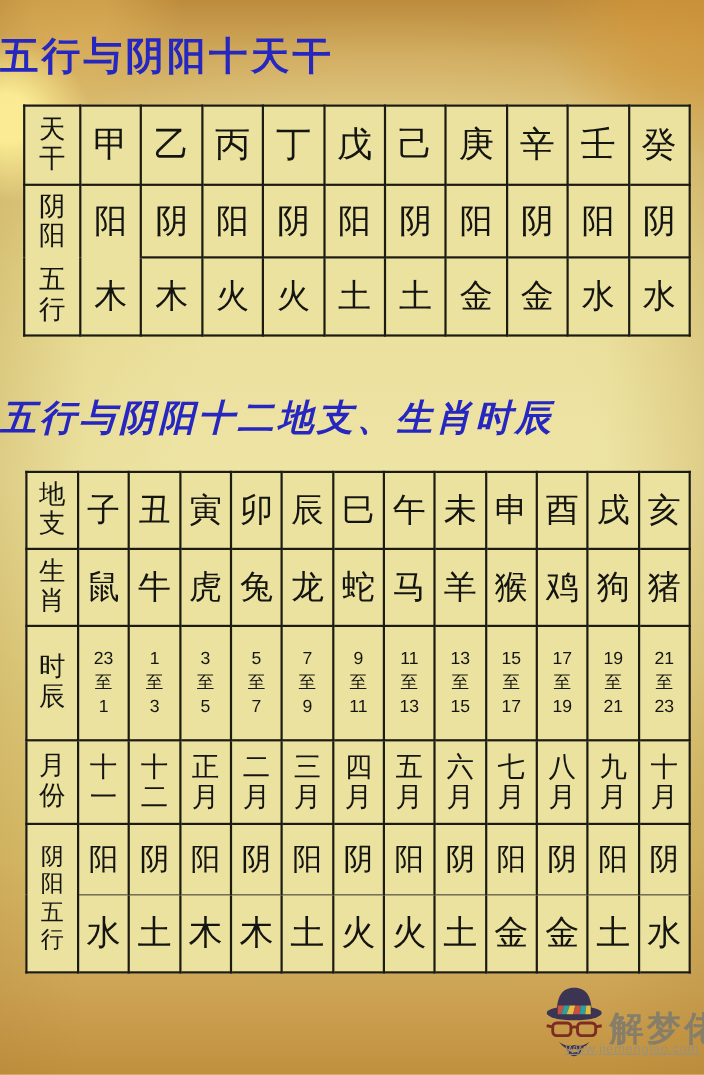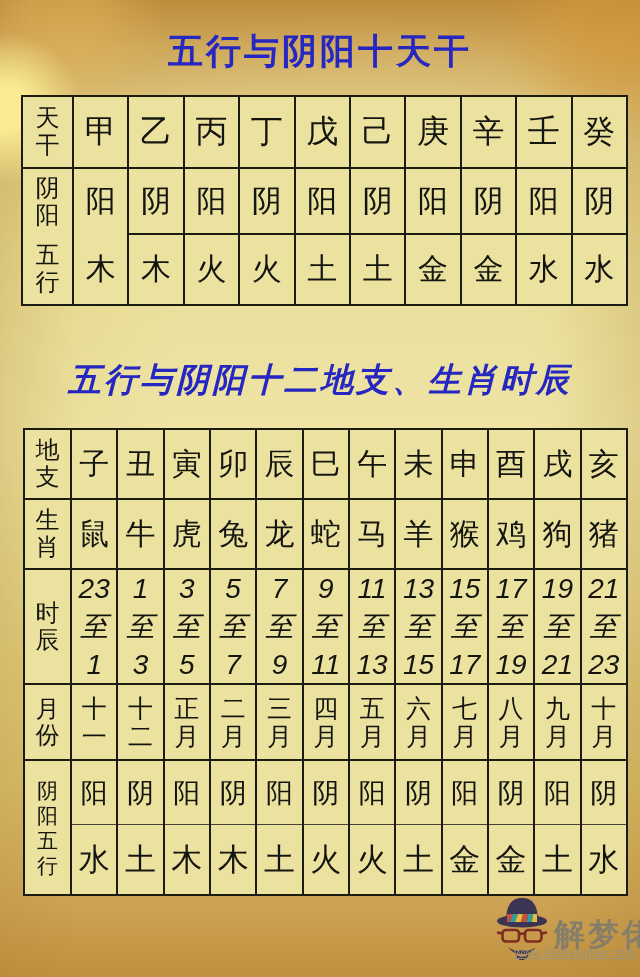--- a/index.html
+++ b/index.html
@@ -12,41 +12,41 @@
     position:absolute;left:0;top:0;width:640px;height:977px;
     background:
       radial-gradient(circle at 1% 11%, rgba(252,238,150,0.95) 0 2%, rgba(252,238,150,0) 7%),
       radial-gradient(circle at 97% 2%, rgba(214,152,56,0.55) 0 4%, rgba(214,152,56,0) 11%),
       radial-gradient(circle at 10% 1%, rgba(226,180,90,0.5) 0 3%, rgba(226,180,90,0) 9%),
       radial-gradient(circle at 55% 42%, rgba(255,250,205,0.30) 0 28%, rgba(255,250,205,0) 60%),
       linear-gradient(90deg, rgba(170,126,48,0.18) 0%, rgba(170,126,48,0) 12%, rgba(170,126,48,0) 86%, rgba(170,126,48,0.22) 100%),
       linear-gradient(180deg,#bd8c3c 0%,#cfa95c 5%,#dbc177 11%,#e2d386 25%,#e6da92 45%,#e0cf80 62%,#d8bd6a 80%,#cda455 92%,#c0903e 100%);
   }
   .title{
-    position:absolute;left:0;width:640px;text-align:center;
+    position:absolute;left:0;width:640px;
     font-weight:bold;letter-spacing:3px;
   }
   #title1{top:28px;font-size:35px;}
   #title2{top:358px;font-size:33px;font-style:italic;}
   table.tbl{
     position:absolute;border-collapse:collapse;table-layout:fixed;
     background:#ebe2a0;
   }
   table.tbl td{
     border:2px solid #1c1b12;text-align:center;vertical-align:middle;
     color:#151510;padding:0;white-space:pre-line;
   }
   #table1{left:21px;top:95px;width:607px;}
   #table2{left:23px;top:428px;width:605px;}
   td.hdr{font-size:24px;line-height:1.12;}
   td.hdr4{font-size:21px;line-height:1.2;}
   .r-stem td.d{font-size:32px;}
   .r-yinyang1 td.d,.r-wuxing1 td.d{font-size:30px;}
   .r-branch td.d,.r-zodiac td.d{font-size:30px;}
-  .r-hour td.d{font-size:28px;line-height:1.35;font-style:italic;}
+  .r-hour td.d{font-size:16px;line-height:1.35;}
   .r-month td.d{font-size:25px;line-height:1.14;}
   .r-yy td.d{font-size:27px;}
   .r-wx td.d{font-size:31px;}
   .no-top{border-top:hidden !important;}
   .r-yy td.d{border-bottom:1px solid #46423a;}
   .r-wx td.d{border-top:1px solid #46423a;}
   .watermark{position:absolute;left:492px;top:888px;width:160px;height:85px;}
   .wm-logo{position:absolute;left:2px;top:4px;}
   .wm-brand{
     position:absolute;left:62px;top:26px;font-size:31px;font-weight:600;

